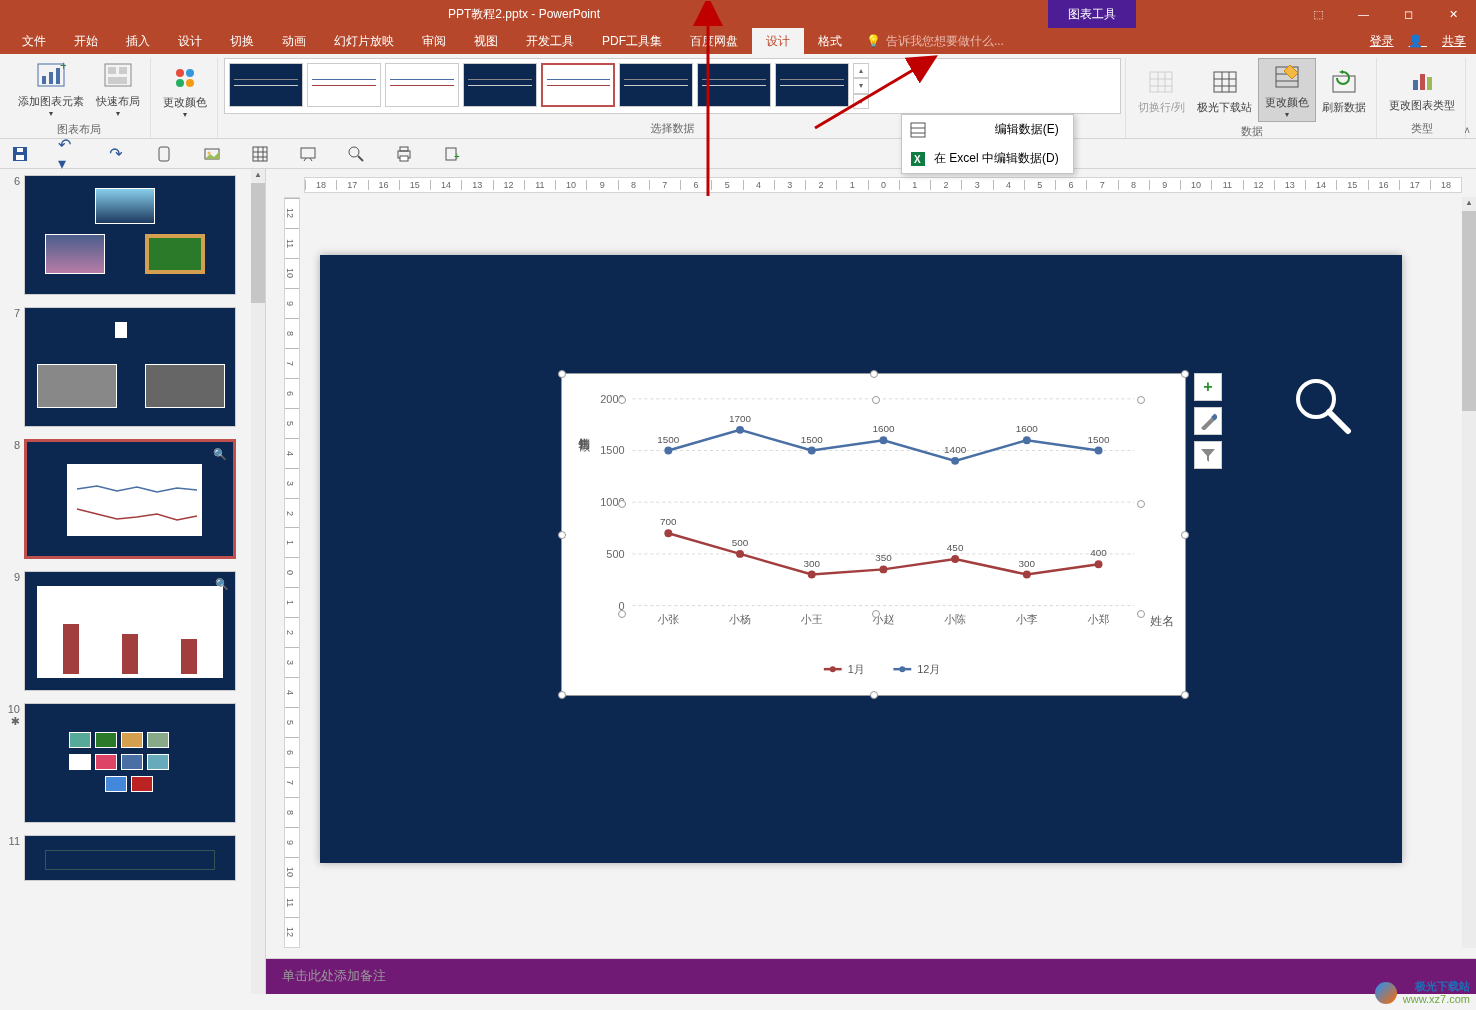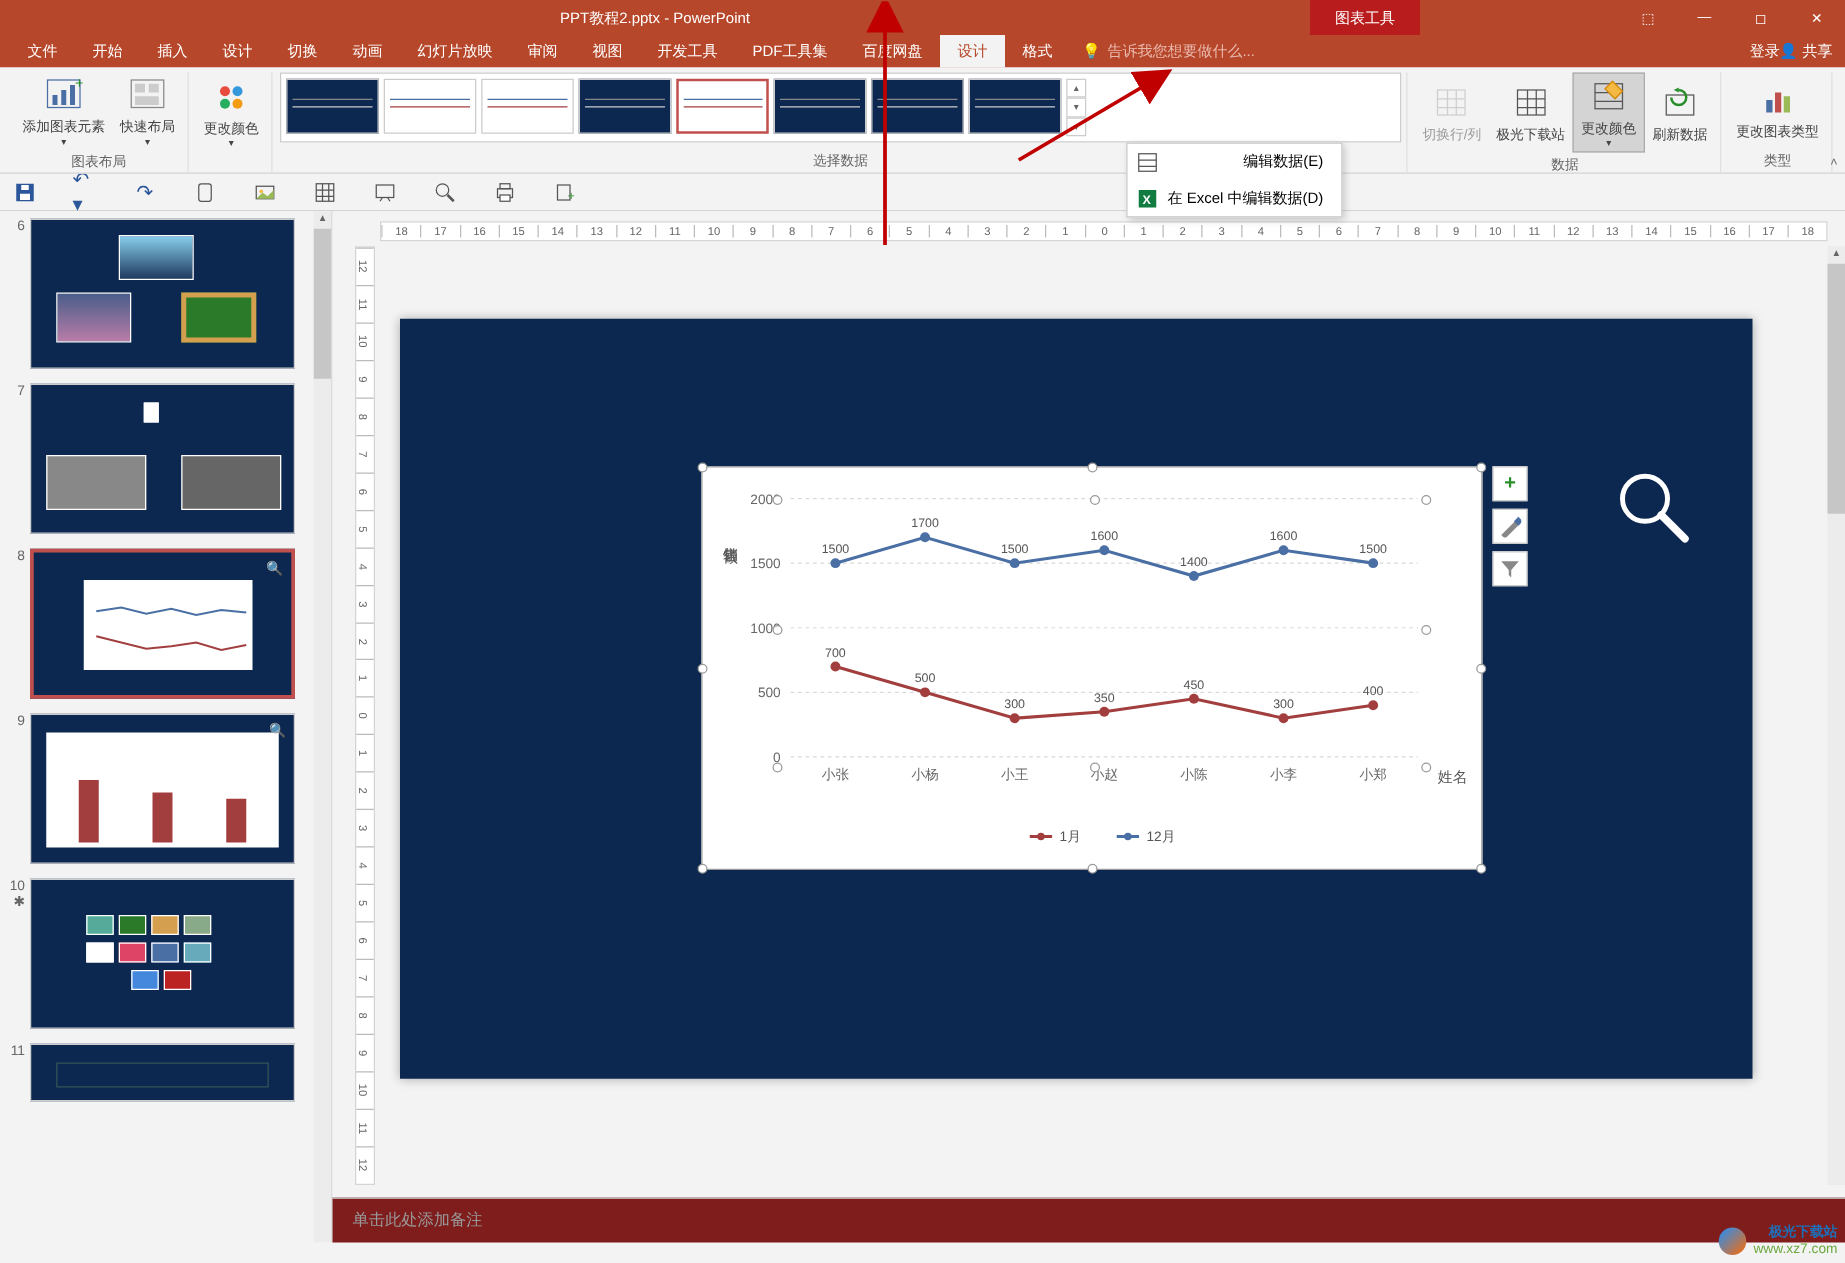--- a/index.html
+++ b/index.html
@@ -1,32 +1,32 @@
 <!DOCTYPE html>
 <html><head>
 <meta charset="utf-8">
 <style>
 * { margin: 0; padding: 0; box-sizing: border-box; font-family: "Microsoft YaHei", sans-serif; }
 body { width: 1476px; height: 1010px; background: #f3f3f3; overflow: hidden; position: relative; }
 
 
 .titlebar { height: 28px; background: #b7472a; display: flex; align-items: center; color: #fff; font-size: 12px; }
 .title-text { flex: 1; text-align: center; }
-.tool-context { background: #b91c1c; padding: 0 20px; height: 28px; line-height: 28px; margin-right: 340px; }
+.tool-context { background: #4c1d95; padding: 0 20px; height: 28px; line-height: 28px; margin-right: 340px; }
 .win-controls { display: flex; position: absolute; right: 0; top: 0; }
 .win-btn { width: 45px; height: 28px; display: flex; align-items: center; justify-content: center; color: #fff; font-size: 11px; }
 
 
 .ribbon-tabs { height: 26px; background: #b7472a; display: flex; align-items: center; padding-left: 8px; }
 .ribbon-tab { padding: 0 14px; height: 26px; line-height: 26px; color: #fff; font-size: 12px; cursor: pointer; }
 .ribbon-tab.active { background: #f3f3f3; color: #b7472a; }
 .tell-me { flex: 1; display: flex; align-items: center; color: #e8b8ac; font-size: 12px; padding-left: 10px; }
 .tell-me .bulb { margin-right: 5px; }
 .login-share { display: flex; align-items: center; color: #fff; font-size: 12px; padding-right: 10px; }
-.login-share span { margin-left: 0; }
+.login-share span { margin-left: 15px; text-decoration: underline; }
 
 
 .ribbon-content { height: 85px; background: #f3f3f3; border-bottom: 1px solid #d4d4d4; display: flex; padding: 4px 8px 0; position: relative; }
 .ribbon-group { display: flex; flex-direction: column; align-items: center; padding: 0 4px; border-right: 1px solid #e0e0e0; margin-right: 2px; }
 .ribbon-group:last-child { border-right: none; }
 .group-buttons { display: flex; flex: 1; }
 .group-label { font-size: 11px; color: #666; padding: 2px 0; }
 .big-btn { display: flex; flex-direction: column; align-items: center; justify-content: center; padding: 2px 6px; font-size: 11px; color: #444; cursor: pointer; text-align: center; min-width: 42px; }
 .big-btn.active { background: #d4d4d4; border: 1px solid #aaa; }
 .big-btn .icon-box { width: 32px; height: 32px; display: flex; align-items: center; justify-content: center; margin-bottom: 2px; }
@@ -74,21 +74,21 @@
 .chart-box { position: absolute; top: 118px; left: 241px; width: 625px; height: 323px; background: #fff; border: 1px solid #999; }
 .sel-handle { position: absolute; width: 8px; height: 8px; background: #fff; border: 1px solid #999; border-radius: 50%; }
 .chart-svg { width: 100%; height: 100%; }
 
 .chart-side-btns { position: absolute; top: 118px; left: 874px; width: 28px; display: flex; flex-direction: column; gap: 6px; }
 .side-btn { width: 28px; height: 28px; background: #fff; border: 1px solid #ccc; display: flex; align-items: center; justify-content: center; font-size: 16px; color: #666; cursor: pointer; }
 
 .magnify { position: absolute; top: 120px; right: 50px; width: 60px; height: 60px; }
 
 
-.notes-pane { position: absolute; bottom: 0; left: 0; right: 0; height: 36px; background: #7f1d1d; border-top: 1px solid #d4d4d4; padding: 8px 16px; font-size: 13px; color: #999; }
+.notes-pane { position: absolute; bottom: 0; left: 0; right: 0; height: 36px; background: #701a75; border-top: 1px solid #d4d4d4; padding: 8px 16px; font-size: 13px; color: #999; }
 
 
 .editor-scroll-v { position: absolute; right: 0; top: 28px; bottom: 46px; width: 14px; background: #ececec; }
 .editor-scroll-v .thumb { background: #c6c6c6; width: 14px; height: 200px; }
 
 
 .arrow { position: absolute; pointer-events: none; }
 
 
 .watermark { position: absolute; bottom: 4px; right: 6px; font-size: 11px; color: #6ba93e; text-align: right; line-height: 1.2; z-index: 2000; display: flex; align-items: center; gap: 6px; }

